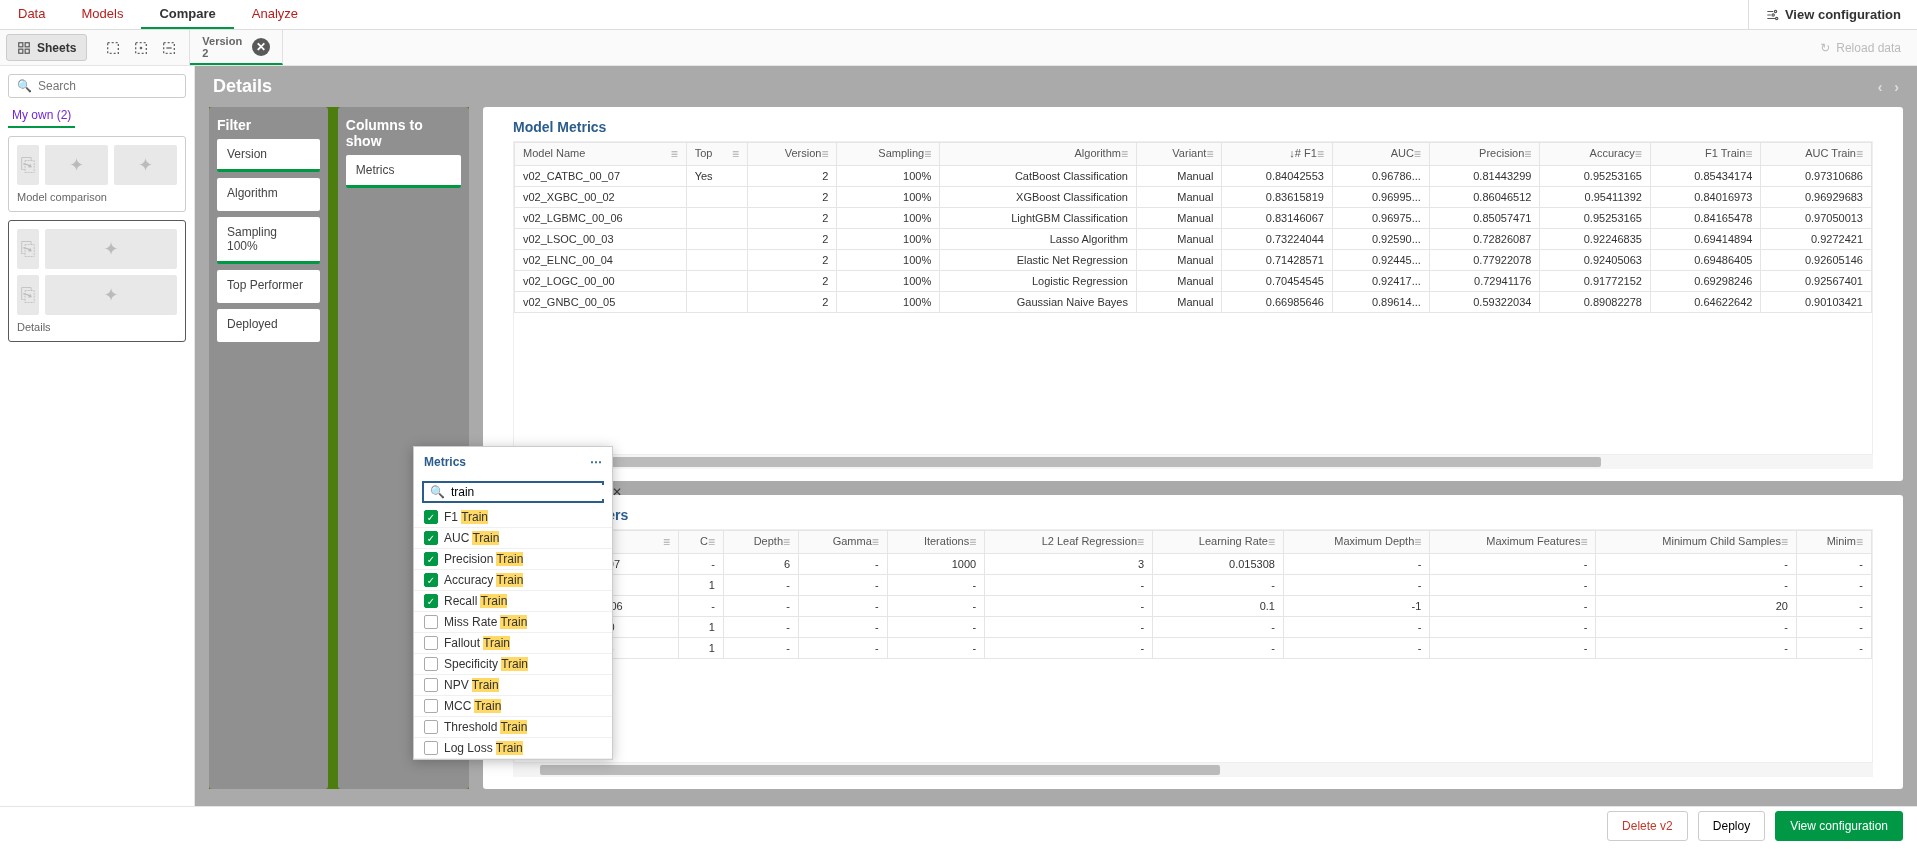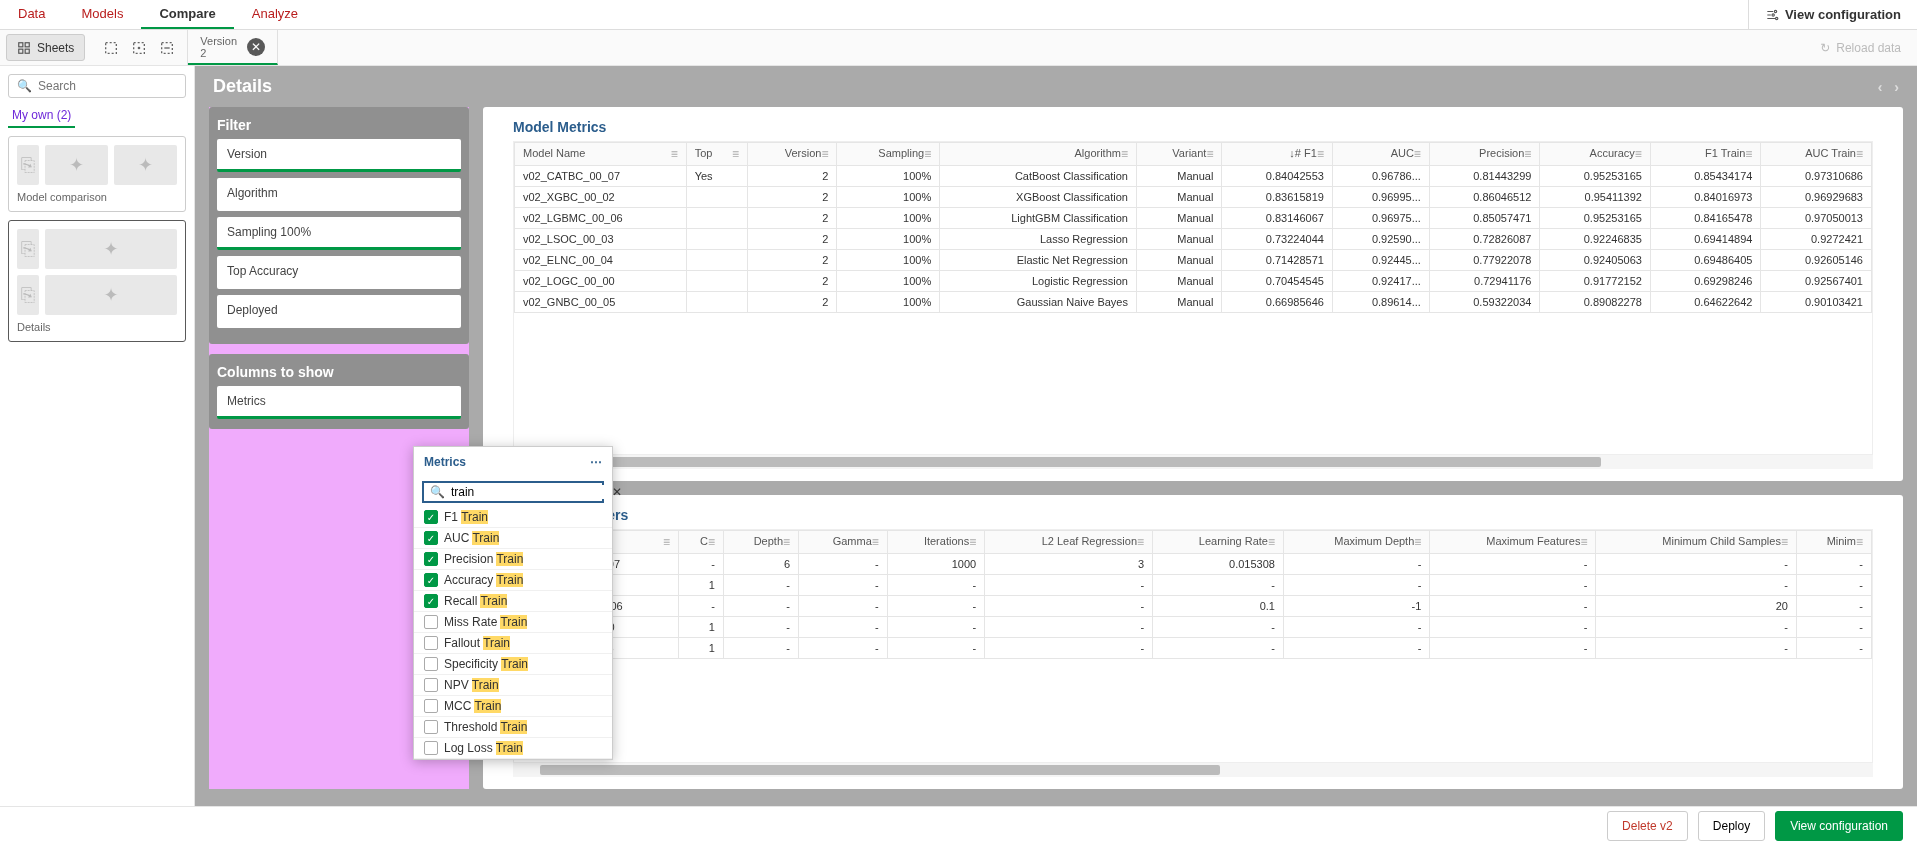--- a/index.html
+++ b/index.html
@@ -7,21 +7,21 @@
 
 
 .toptabs { height: 30px; border-bottom: 1px solid #ddd; display: flex; align-items: stretch; justify-content: space-between; }
 .toptabs-left { display: flex; }
 .toptab { padding: 6px 18px; cursor: pointer; font-size: 13px; color: #b91c1c; border-bottom: 2px solid transparent; }
 .toptab.active { border-bottom-color: #009845; color: #333; font-weight: 600; }
 .viewcfg-top { display: flex; align-items: center; gap: 6px; padding: 0 16px; border-left: 1px solid #ddd; cursor: pointer; font-size: 13px; font-weight: 600; }
 
 
 .secondbar { height: 36px; border-bottom: 1px solid #e5e5e5; display: flex; align-items: center; justify-content: space-between; background: #fafafa; }
-.secondbar-left { display: flex; align-items: stretch; height: 100%; }
+.secondbar-left { display: flex; align-items: stretch; height: 100%; font-weight: bold; }
 .sheets-btn { background: #e6e6e6; border: 1px solid #ccc; border-radius: 3px; padding: 4px 10px; margin: 4px 6px; display: flex; align-items: center; gap: 6px; font-size: 12px; cursor: pointer; }
 .icon-group { display: flex; align-items: center; gap: 8px; padding: 0 10px; border-right: 1px solid #e0e0e0; height: 100%; }
 .icon-btn { width: 20px; height: 20px; display: flex; align-items: center; justify-content: center; cursor: pointer; color: #666; }
 .version-tab { display: flex; align-items: center; gap: 10px; padding: 0 12px; border-right: 1px solid #e0e0e0; border-bottom: 2px solid #009845; height: 100%; font-size: 11px; color: #666; }
 .version-tab .close { background: #595959; color: #fff; border-radius: 50%; width: 18px; height: 18px; display: flex; align-items: center; justify-content: center; font-size: 12px; cursor: pointer; }
 .reload { display: flex; align-items: center; gap: 6px; color: #bbb; padding: 0 16px; font-size: 12px; }
 
 
 .main { display: flex; height: calc(100% - 66px - 46px); }
 .sidebar { width: 195px; border-right: 1px solid #e5e5e5; padding: 8px; background: #fff; }
@@ -34,21 +34,21 @@
 .thumb-cell { background: #e8e8e8; flex: 1; height: 40px; border-radius: 2px; display: flex; align-items: center; justify-content: center; color: #bbb; font-size: 18px; }
 .thumb-cell.narrow { flex: 0 0 22px; }
 .thumb-label { font-size: 11px; color: #666; }
 
 
 .content { flex: 1; background: #aaa; padding: 0; position: relative; }
 .details-bar { background: #aaa; color: #fff; font-size: 18px; font-weight: 600; padding: 10px 18px; display: flex; justify-content: space-between; align-items: center; }
 .nav-arrows { display: flex; gap: 12px; color: #ddd; font-size: 14px; }
 .content-body { display: flex; gap: 14px; padding: 0 14px 14px; height: calc(100% - 44px); }
 
-.filter-panel { width: 260px; background: #f0abfc; display: flex; flex-direction: column; gap: 10px; }
+.filter-panel { width: 260px; background: #4d7c0f; display: flex; flex-direction: row; gap: 10px; }
 .panel-section { background: #909090; border-radius: 3px; padding: 10px 8px; }
 .panel-title { color: #fff; font-size: 14px; font-weight: 600; margin-bottom: 6px; }
 .filter-item { background: #fff; border-radius: 2px; padding: 8px 10px; margin-bottom: 6px; font-size: 12px; color: #444; border-bottom: 3px solid transparent; cursor: pointer; }
 .filter-item.active { border-bottom-color: #009845; }
 .metrics-item { background: #fff; border-radius: 2px; padding: 8px 10px; font-size: 12px; color: #444; border-bottom: 3px solid #009845; }
 
 
 .metrics-dropdown { position: absolute; left: 218px; top: 380px; width: 200px; background: #fff; border: 1px solid #ccc; box-shadow: 0 2px 12px rgba(0,0,0,0.25); z-index: 100; }
 .metrics-hdr { display: flex; justify-content: space-between; align-items: center; padding: 8px 10px; font-size: 12px; color: #2b5d8c; font-weight: 600; }
 .metrics-search { margin: 4px 8px; border: 2px solid #2b5d8c; display: flex; align-items: center; padding: 2px 6px; gap: 6px; }
@@ -192,21 +192,21 @@
 
     <div class="content-body">
 
       <div class="filter-panel">
         <div class="panel-section">
           <div class="panel-title">Filter</div>
           <div id="filter-items">
               <div class="filter-item active">Version</div>
               <div class="filter-item">Algorithm</div>
               <div class="filter-item active">Sampling 100%</div>
-              <div class="filter-item">Top Accuracy</div>
+              <div class="filter-item">Top Performer</div>
               <div class="filter-item">Deployed</div>
             </div>
         </div>
         <div class="panel-section">
           <div class="panel-title">Columns to show</div>
           <div class="metrics-item">Metrics</div>
         </div>
       </div>
 
       <div class="panels">
@@ -271,21 +271,21 @@
                     <td class="num">0.85057471</td>
                     <td class="num">0.95253165</td>
                     <td class="num">0.84165478</td>
                     <td class="num">0.97050013</td>
                   </tr>
                   <tr>
                     <td>v02_LSOC_00_03</td>
                     <td></td>
                     <td class="num">2</td>
                     <td class="num">100%</td>
-                    <td class="num">Lasso Regression</td>
+                    <td class="num">Lasso Algorithm</td>
                     <td class="num">Manual</td>
                     <td class="num">0.73224044</td>
                     <td class="num">0.92590...</td>
                     <td class="num">0.72826087</td>
                     <td class="num">0.92246835</td>
                     <td class="num">0.69414894</td>
                     <td class="num">0.9272421</td>
                   </tr>
                   <tr>
                     <td>v02_ELNC_00_04</td>

